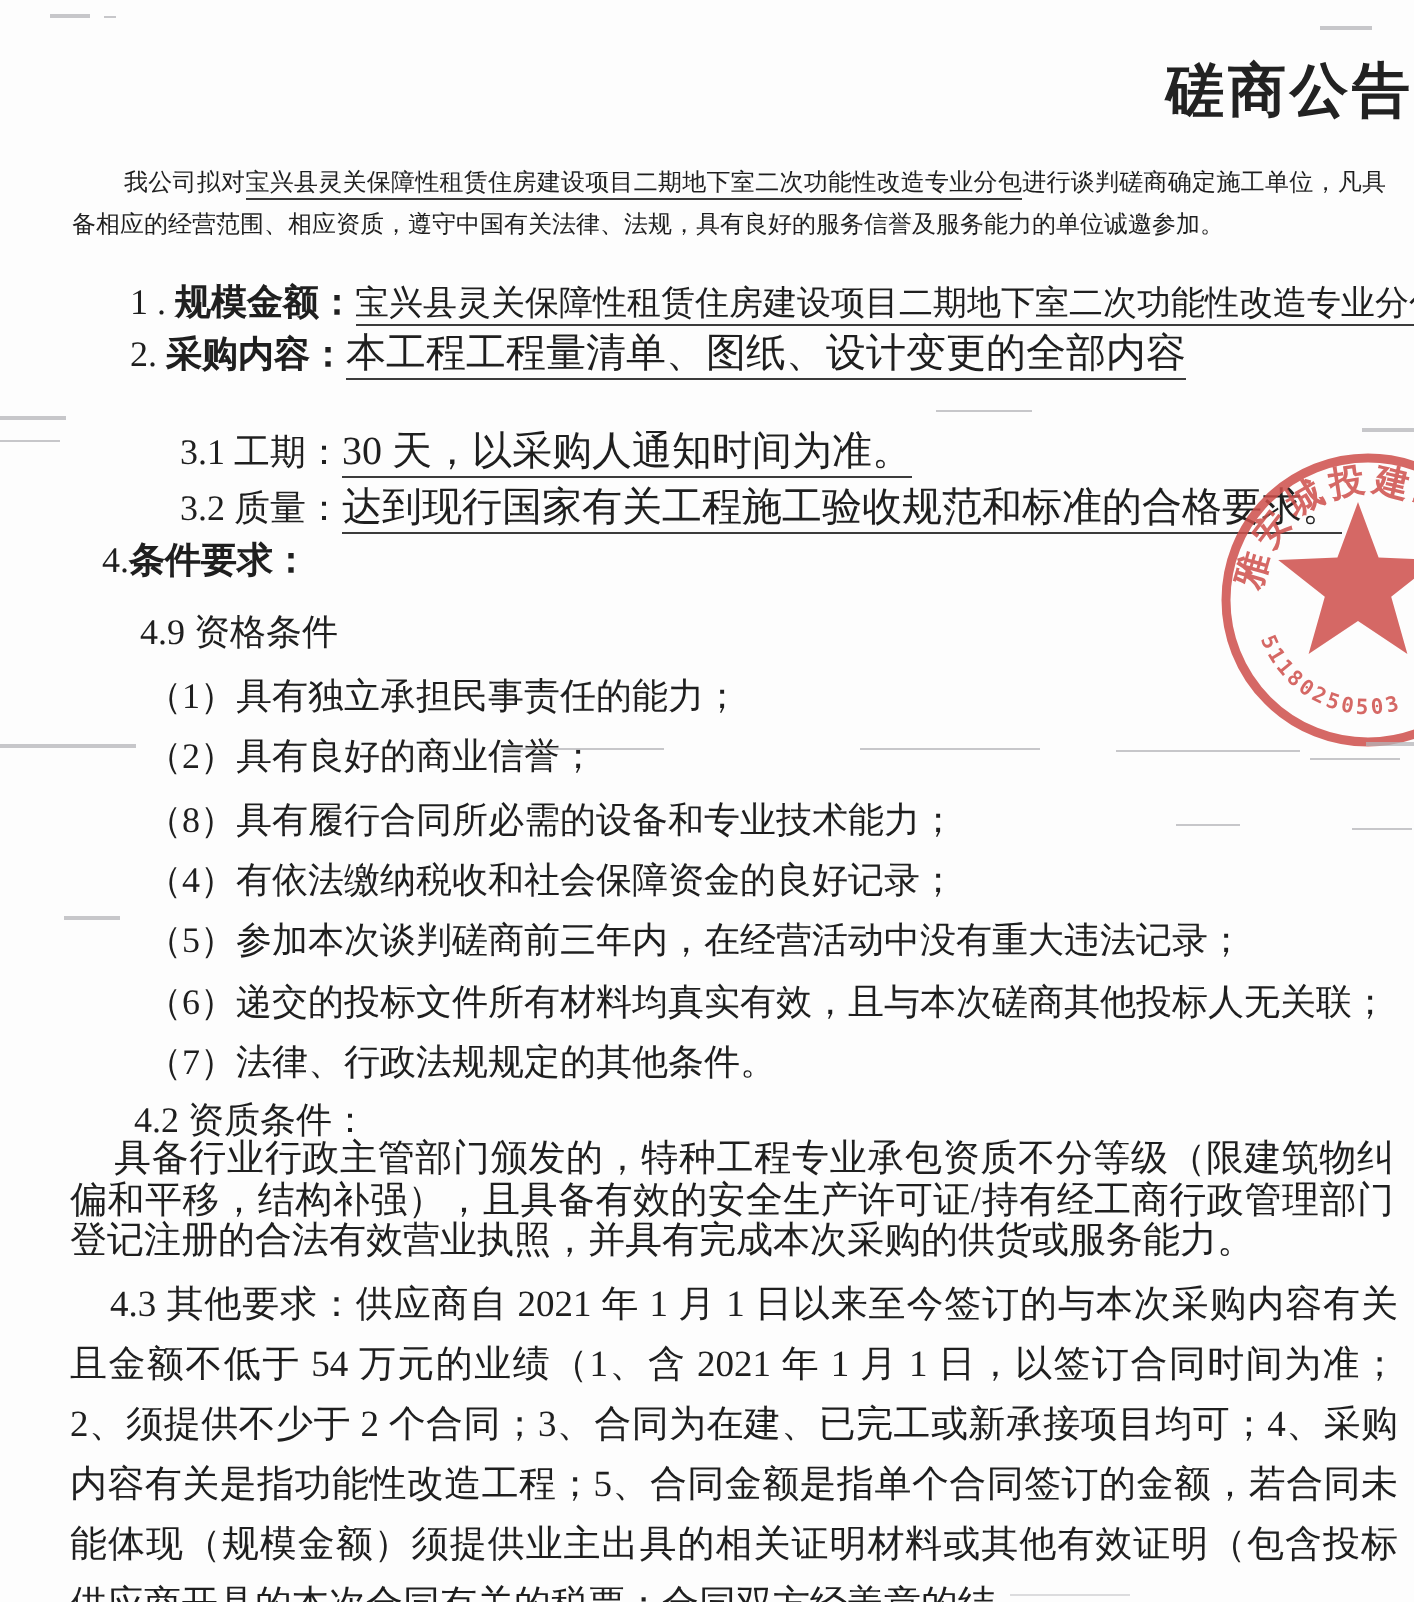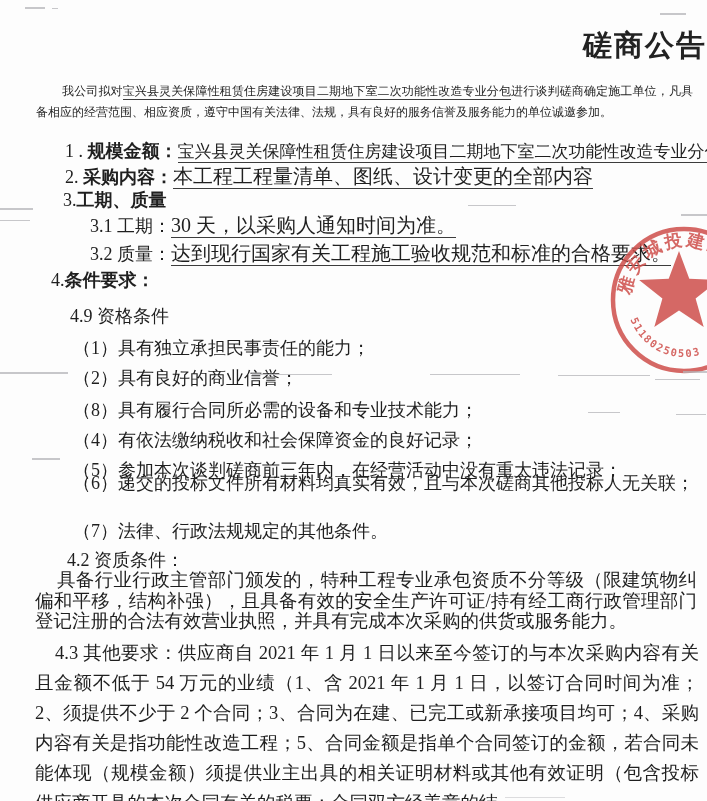--- a/index.html
+++ b/index.html
@@ -44,36 +44,35 @@
 <div class="page">
 
   <div class="doc-title">磋商公告</div>
 
   <div class="intro"><span>我公司拟对</span><span class="u">宝兴县灵关保障性租赁住房建设项目二期地下室二次功能性改造专业分包</span><span>进行谈判磋商确定施工单位，凡具备相应的经营范围、相应资质，遵守中国有关法律、法规，具有良好的服务信誉及服务能力的单位诚邀参加。</span></div>
 
   <div class="abs" style="top:139px;left:65px;"><span class="lbl-n">1 . </span><span class="lbl">规模金额：</span><span class="u val">宝兴县灵关保障性租赁住房建设项目二期地下室二次功能性改造专业分包</span></div>
 
   <div class="abs" style="top:163px;left:65px;"><span class="lbl-n">2.  </span><span class="lbl">采购内容：</span><span class="u val2">本工程工程量清单、图纸、设计变更的全部内容</span></div>
 
-  <div class="abs" style="top:188px;left:63px;"><span class="lbl-n">3.</span><span class="lbl">工期、质量</span></div>
 
   <div class="abs" style="top:212px;left:90px;font-size:18px;"><span>3.1 工期：</span><span class="u val2">30 天，以采购人通知时间为准。</span></div>
 
   <div class="abs" style="top:240px;left:90px;font-size:18px;"><span>3.2 质量：</span><span class="u val2">达到现行国家有关工程施工验收规范和标准的合格要求。</span></div>
 
   <div class="abs" style="top:268px;left:51px;"><span class="lbl-n">4.</span><span class="lbl">条件要求：</span></div>
 
   <div class="abs" style="top:304px;left:70px;font-size:18px;">4.9 资格条件</div>
 
   <div class="abs qitem" style="top:336px;left:73px;">（1）具有独立承担民事责任的能力；</div>
   <div class="abs qitem" style="top:366px;left:73px;">（2）具有良好的商业信誉；</div>
   <div class="abs qitem" style="top:398px;left:73px;">（8）具有履行合同所必需的设备和专业技术能力；</div>
   <div class="abs qitem" style="top:428px;left:73px;">（4）有依法缴纳税收和社会保障资金的良好记录；</div>
   <div class="abs qitem" style="top:458px;left:73px;">（5）参加本次谈判磋商前三年内，在经营活动中没有重大违法记录；</div>
-  <div class="abs qitem" style="top:471px;left:73px;">（6）递交的投标文件所有材料均真实有效，且与本次磋商其他投标人无关联；</div>
+  <div class="abs qitem" style="top:489px;left:73px;">（6）递交的投标文件所有材料均真实有效，且与本次磋商其他投标人无关联；</div>
   <div class="abs qitem" style="top:519px;left:73px;">（7）法律、行政法规规定的其他条件。</div>
 
   <div class="abs" style="top:548px;left:67px;font-size:18px;">4.2 资质条件：</div>
   <div class="para p42">具备行业行政主管部门颁发的，特种工程专业承包资质不分等级（限建筑物纠偏和平移，结构补强），且具备有效的安全生产许可证/持有经工商行政管理部门登记注册的合法有效营业执照，并具有完成本次采购的供货或服务能力。</div>
 
   <div class="para p43">4.3 其他要求：供应商自 2021 年 1 月 1 日以来至今签订的与本次采购内容有关且金额不低于 54 万元的业绩（1、含 2021 年 1 月 1 日，以签订合同时间为准；2、须提供不少于 2 个合同；3、合同为在建、已完工或新承接项目均可；4、采购内容有关是指功能性改造工程；5、合同金额是指单个合同签订的金额，若合同未能体现（规模金额）须提供业主出具的相关证明材料或其他有效证明（包含投标供应商开具的本次合同有关的税票；合同双方经盖章的结</div>
 
   <svg class="seal" viewBox="0 0 240 240" aria-hidden="true">
     <defs>
       <path id="sealArcTop" d="M 66.2 115.3 A 54 54 0 0 1 161.4 85.3"></path>

